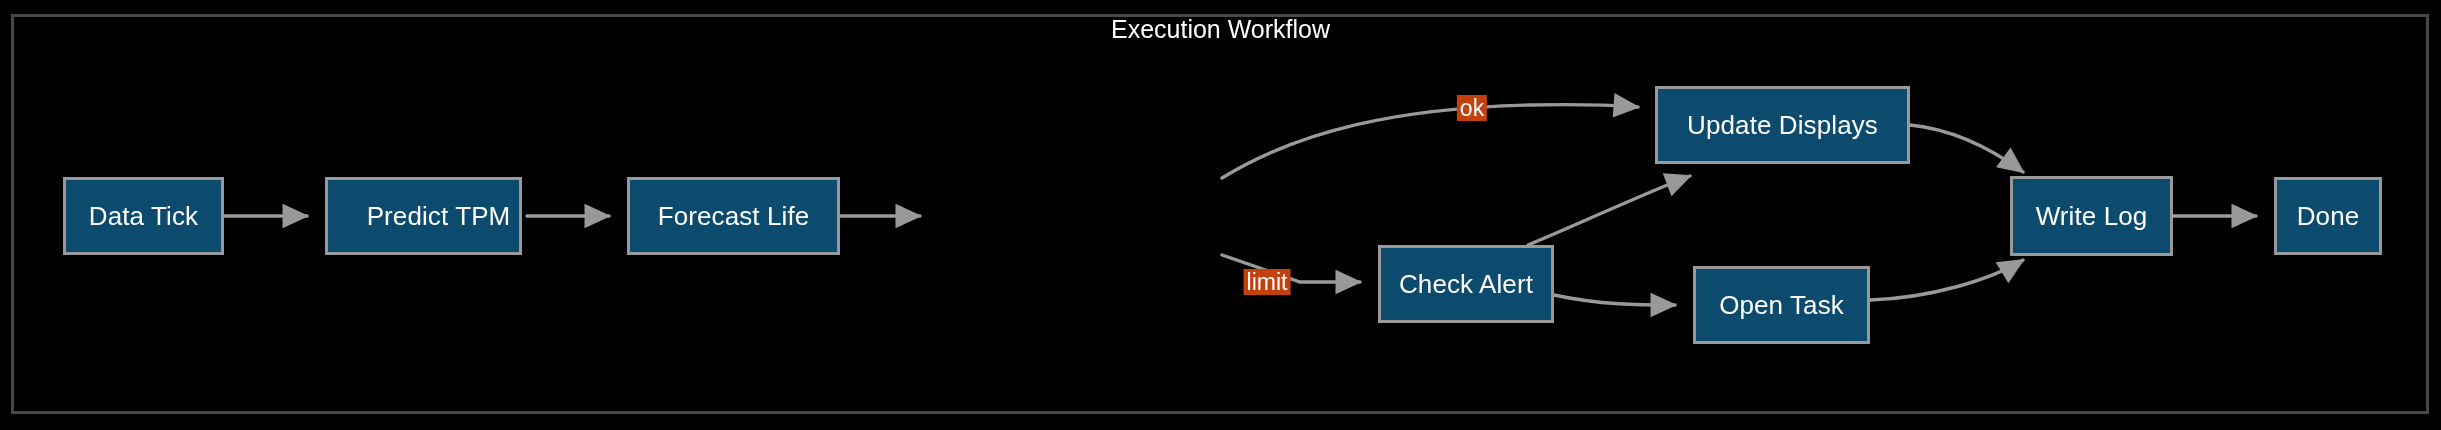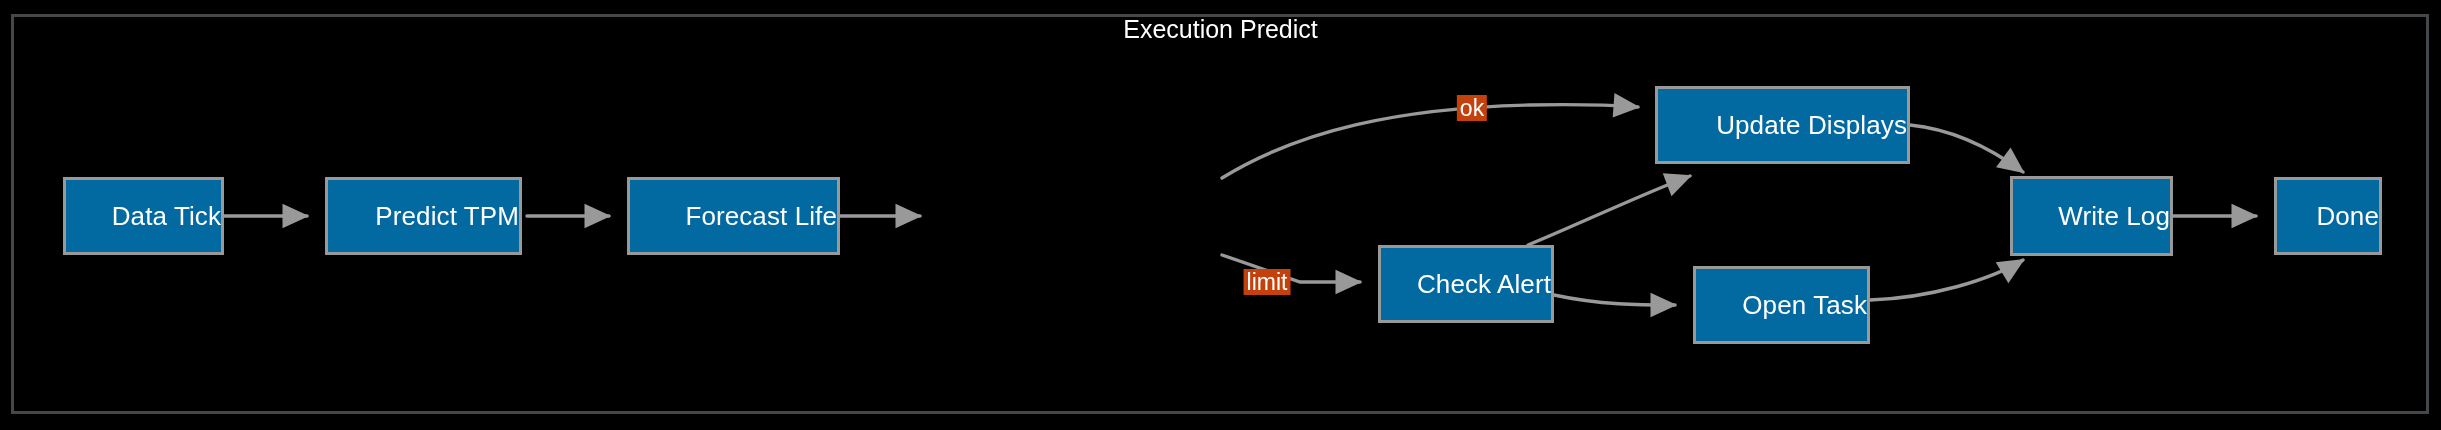--- a/index.html
+++ b/index.html
@@ -34,26 +34,26 @@
     color: #ffffff;
     font-size: 25px;
     line-height: 30px;
     white-space: nowrap;
     pointer-events: none;
   }
   .node {
     position: absolute;
     box-sizing: border-box;
     border: 3px solid #999999;
-    background: #0369a1;
+    background: #0c4a6e;
     color: #ffffff;
     font-size: 26px;
     display: flex;
     align-items: center;
-    justify-content: flex-end;
+    justify-content: center;
     white-space: nowrap;
     letter-spacing: 0.1px;
   }
   #edge-layer {
     position: absolute;
     left: 0;
     top: 0;
     width: 2441px;
     height: 430px;
     pointer-events: none;
@@ -75,21 +75,21 @@
     padding: 0 3px;
   }
 </style>
 </head>
 <body>
 
 <div id="stage">
 
   <div id="subgraph-frame"></div>
 
-  <div id="subgraph-title">Execution Predict</div>
+  <div id="subgraph-title">Execution Workflow</div>
 
   <svg id="edge-layer" viewBox="0 0 2441 430" width="2441" height="430" xmlns="http://www.w3.org/2000/svg">
     <defs>
       <marker id="arrowhead" markerWidth="9" markerHeight="9" refX="7.6" refY="4.5" orient="auto" markerUnits="strokeWidth">
         <path d="M0.4,0.9 L8.2,4.5 L0.4,8.1 z" fill="#999999"></path>
       </marker>
     </defs>
 
     <path class="edge-path" d="M 224,216 L 307,216" marker-end="url(#arrowhead)"></path>
 

